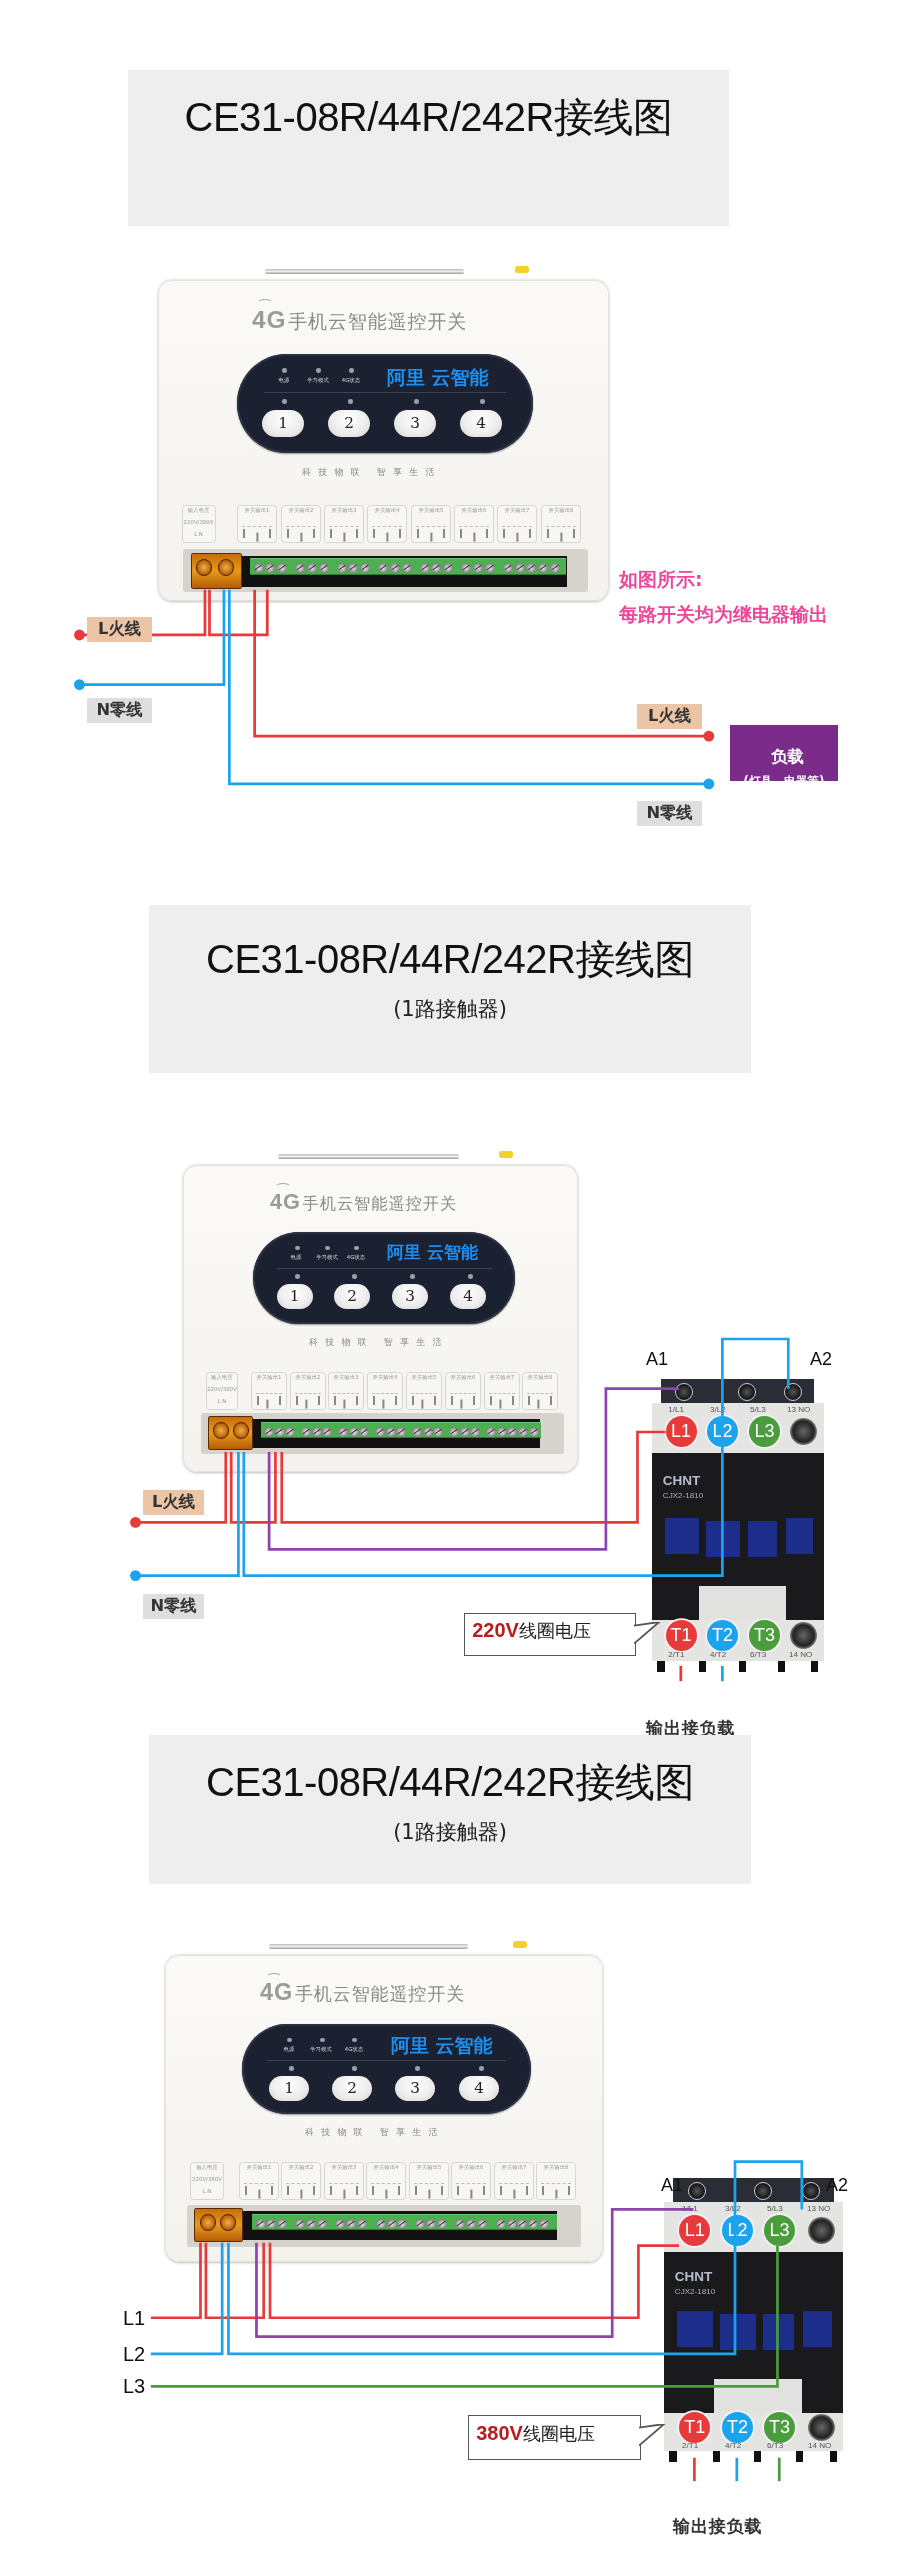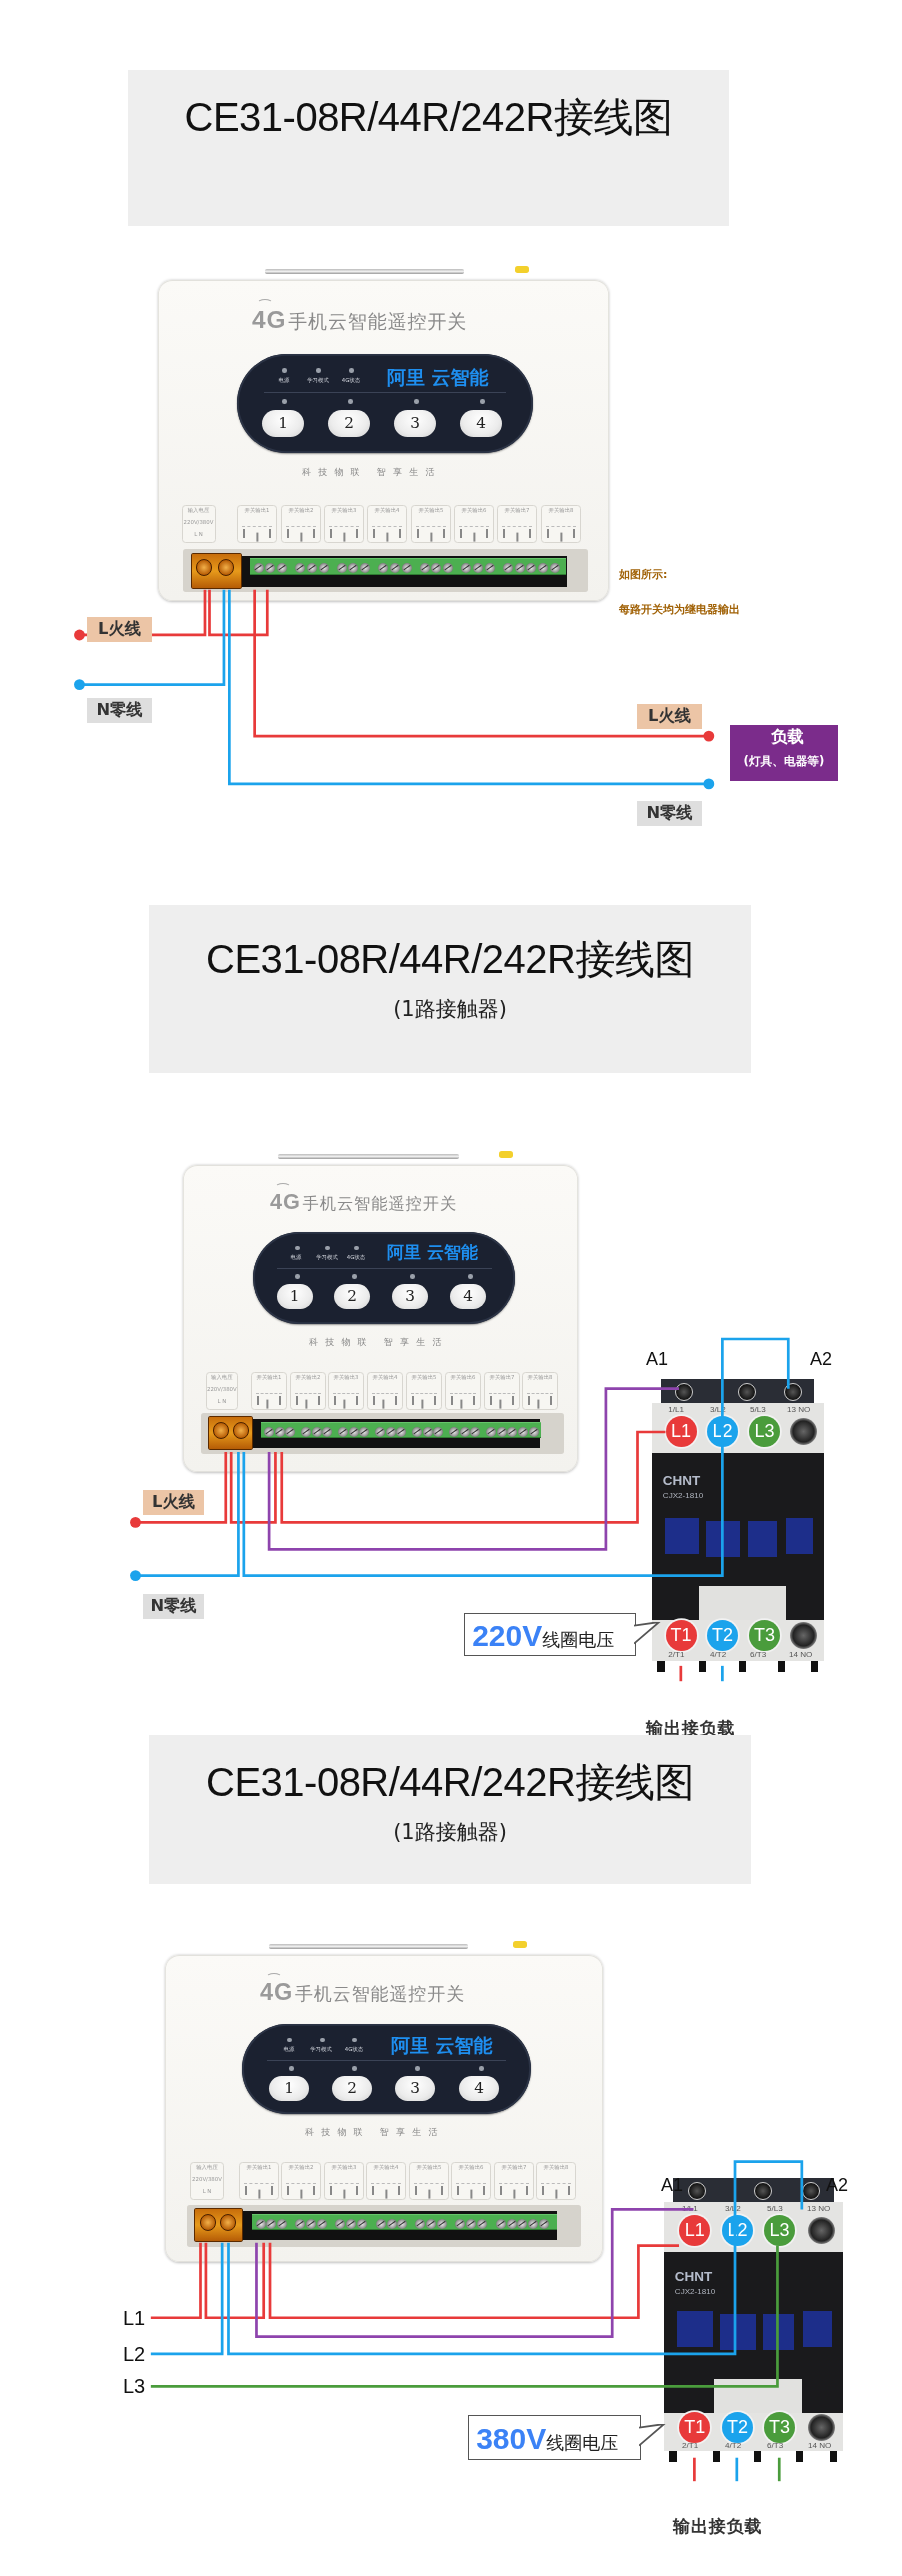--- a/index.html
+++ b/index.html
@@ -40,44 +40,44 @@
   .power-term { position: absolute; background: linear-gradient(#c76d0b,#e79a1b,#b55c06); border: 1.8px solid #5a2a00; border-radius: 1.8px; }
   .power-term .pscrew { position: absolute; top: 5.4px; width: 16.3px; height: 16.3px; border-radius: 50%; background: radial-gradient(circle,#f2b04a 0%,#b85e06 70%,#6a3000 100%); border: 0.9px solid #4a2000; }
 
   
   .wires { position: absolute; left: 0; top: 0; pointer-events: none; }
 
   
   .tag { position: absolute; font-size: 16.3px; font-weight: bold; color: #333; text-align: center; white-space: nowrap; line-height: 1; padding-top: 3.6px; }
   .tag-l { background: #ecc5a6; }
   .tag-n { background: #dedede; }
-  .note { position: absolute; font-size: 11px; color: #a16207; white-space: nowrap; font-weight: bold; }
+  .note { position: absolute; font-size: 19px; color: #ec4899; white-space: nowrap; font-weight: bold; }
   .load-box { position: absolute; background: #7b2c8b; color: #fff; text-align: center; }
-  .load-title { font-size: 16.3px; font-weight: bold; margin-top: 1px; padding-left: 7px; }
+  .load-title { font-size: 16.3px; font-weight: bold; margin-top: 21px; padding-left: 7px; }
   .load-sub { font-size: 11.7px; font-weight: bold; margin-top: 6px; }
   .phase-label { position: absolute; font-size: 20px; color: #111; font-family: "Liberation Sans", sans-serif; line-height: 1; }
 
   
   .contactor { position: absolute; }
   .ct-top { position: absolute; background: #e4e4e2; }
   .ct-coil-bar { position: absolute; background: #2a2d35; }
   .ct-coil-screw { position: absolute; width: 18px; height: 18px; border-radius: 50%; background: radial-gradient(circle,#555 0%,#111 70%); border: 1.8px solid #cfcfcf; }
   .ct-body { position: absolute; background: #1a1a1c; }
   .ct-blue { position: absolute; background: #1d2e8a; }
   .ct-brand { position: absolute; font-family: "Liberation Sans", sans-serif; font-weight: bold; font-size: 13.5px; color: #b5bccb; }
   .ct-model { position: absolute; font-family: "Liberation Sans", sans-serif; font-size: 8.1px; color: #aeb3bd; }
   .ct-bottom { position: absolute; background: #e4e4e2; }
   .ct-mid-cover { position: absolute; background: #e1e1df; }
   .ct-pin { position: absolute; font-family: "Liberation Sans", sans-serif; font-size: 8.1px; color: #555; white-space: nowrap; }
   .ct-leg { position: absolute; width: 7.2px; height: 10.8px; background: #111; }
   .phase-dot { position: absolute; width: 31px; height: 31px; border-radius: 50%; color: #fff; font-family: "Liberation Sans", sans-serif; font-size: 18px; text-align: center; line-height: 31px; box-shadow: 0 0 0 1.8px #f2f2f2; }
   .no-screw { position: absolute; width: 27px; height: 27px; border-radius: 50%; background: radial-gradient(circle,#666 0%,#222 55%,#bbb 80%,#eee 100%); }
   .a-label { position: absolute; font-family: "Liberation Sans", sans-serif; font-size: 18px; color: #111; line-height: 1; }
   .callout { position: absolute; border: 1.8px solid #555; background: #fff; white-space: nowrap; }
-  .callout-v { font-family: "Liberation Sans", sans-serif; font-weight: bold; font-size: 30px; color: #3b82f6; }
+  .callout-v { font-family: "Liberation Sans", sans-serif; font-weight: bold; font-size: 20px; color: #b91c1c; }
   .callout-t { font-size: 18px; color: #222; }
   .callout-tail { position: absolute; }
   .output-text { position: absolute; font-size: 17px; font-weight: bold; color: #333; white-space: nowrap; letter-spacing: 0.9px; margin-top: 20px; }
 </style>
 </head>
 <body>
 
 <section>
   <div class="title-box" style="left:128px;top:70px;width:601px;height:156px;">
     <div class="title-main" style="margin-top:27px;">CE31-08R/44R/242R接线图</div>

